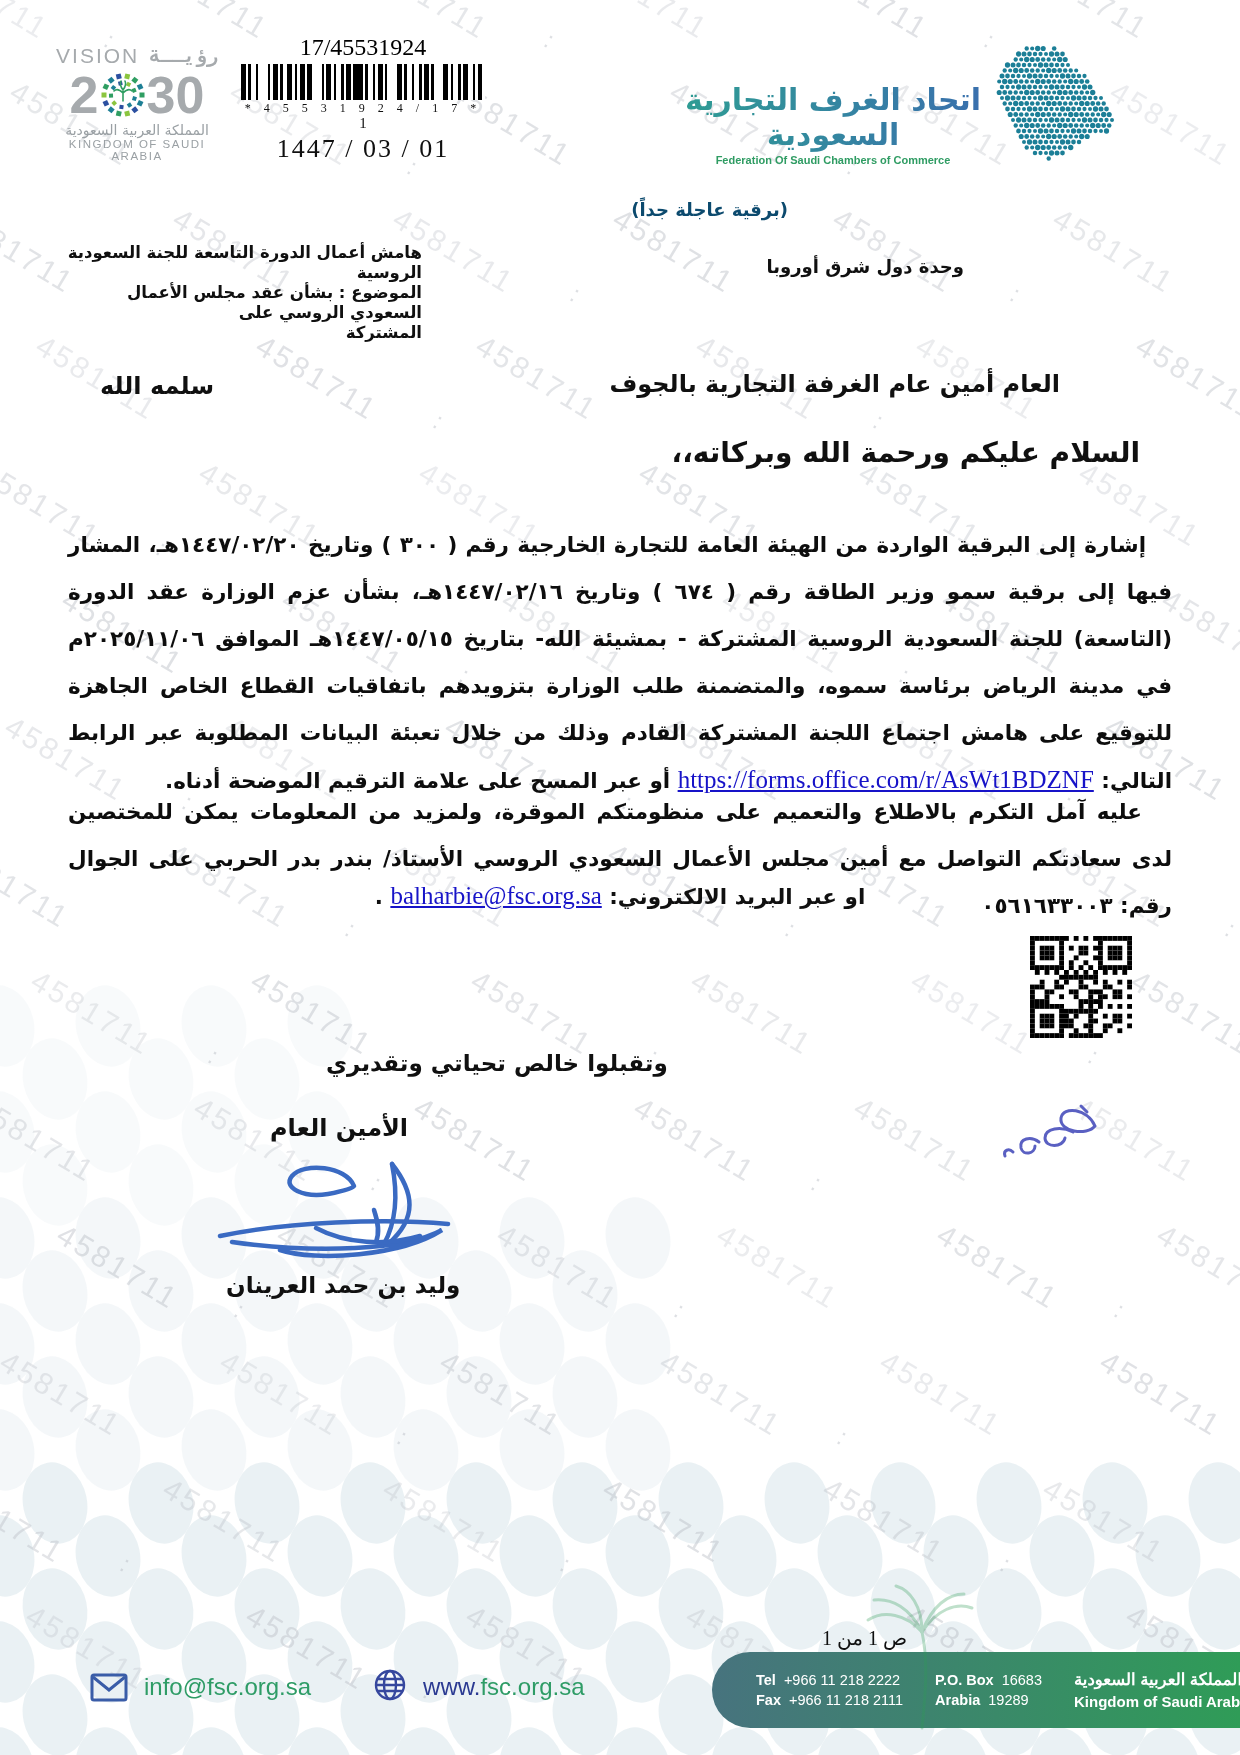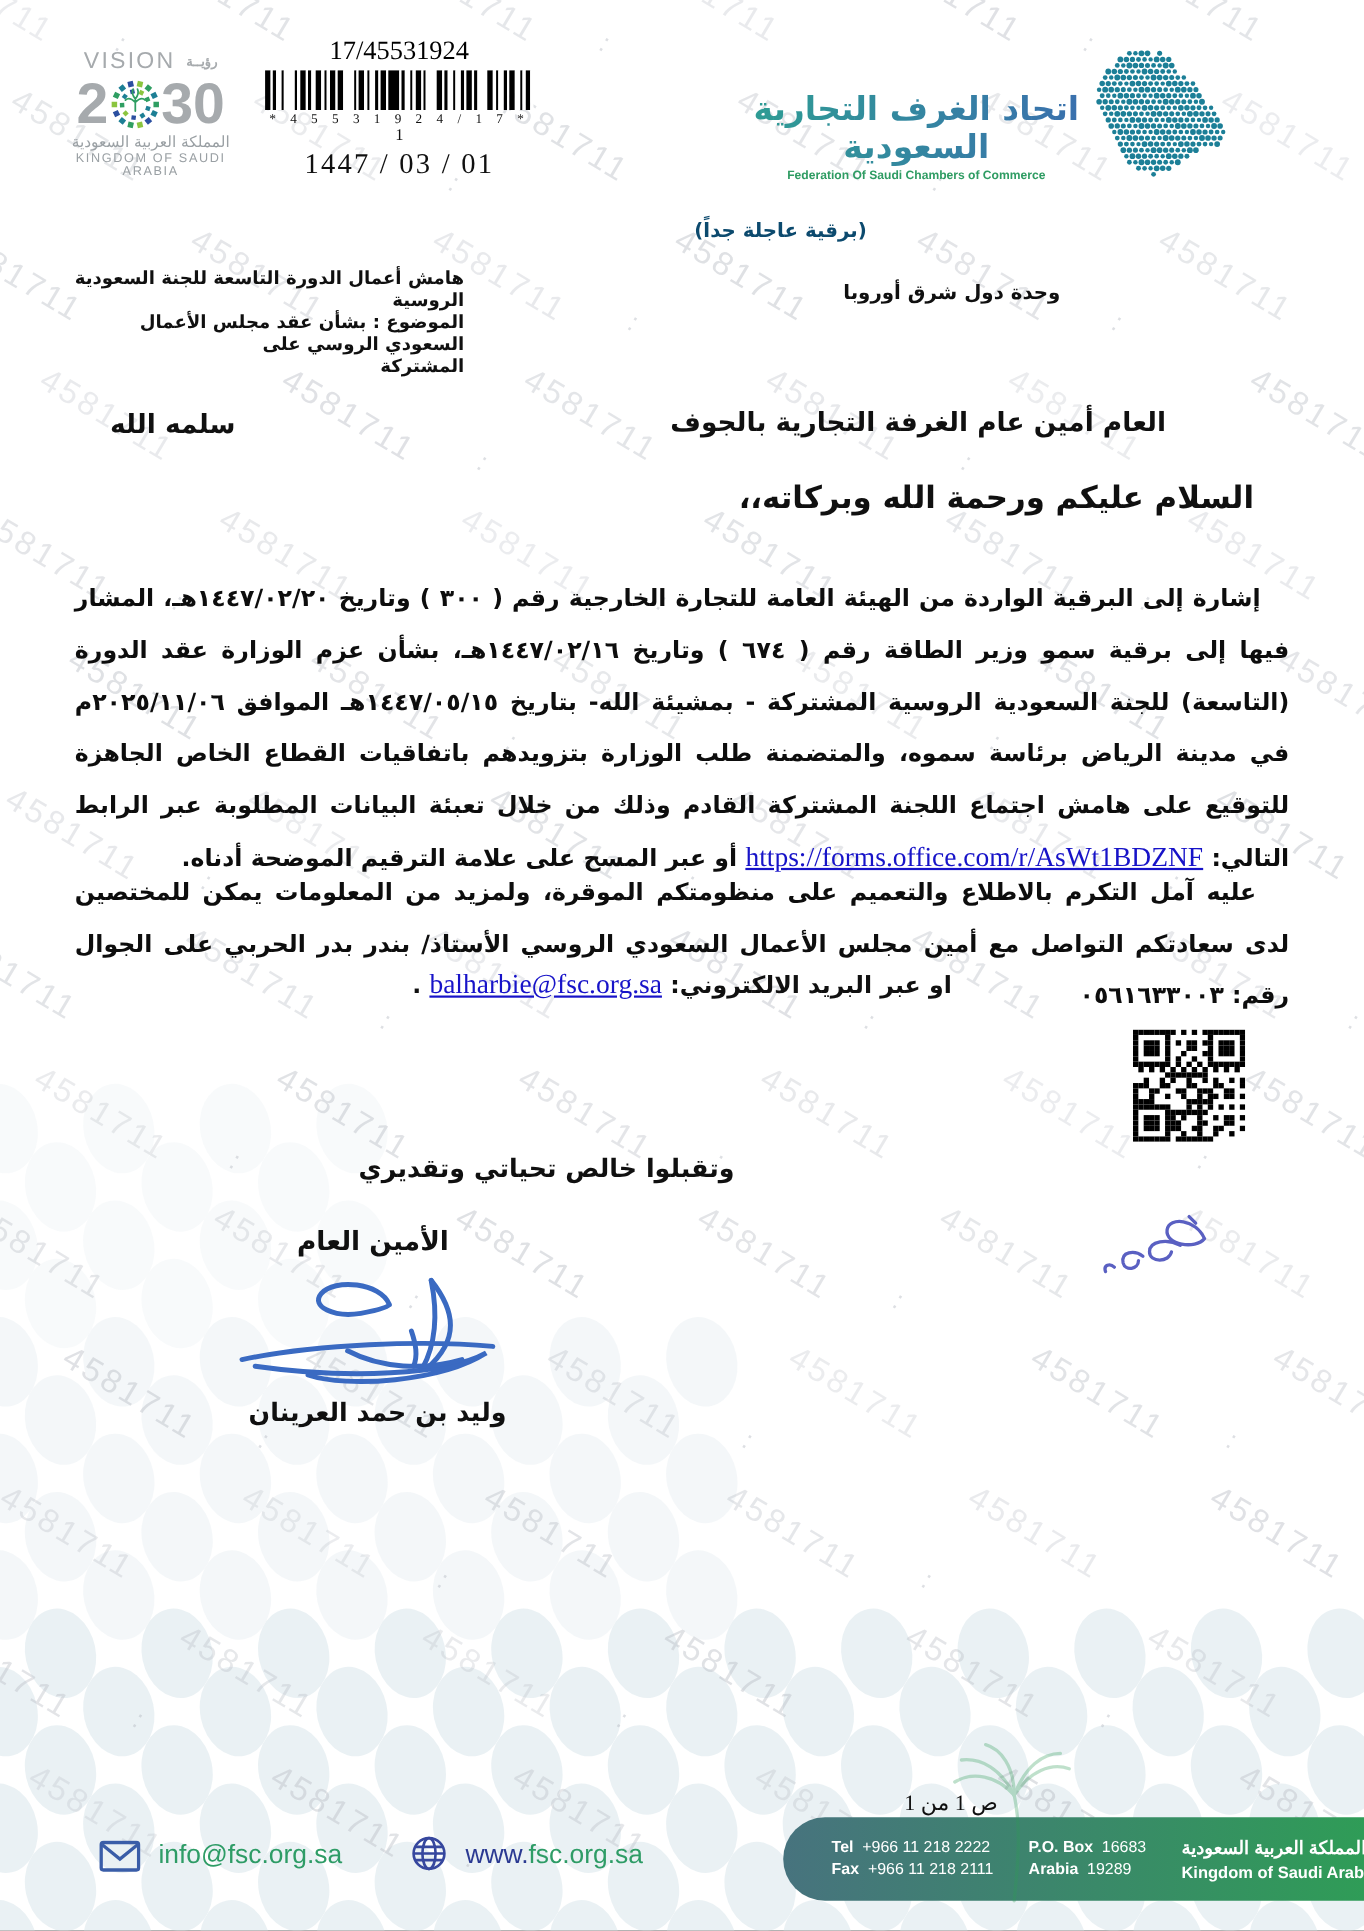--- a/index.html
+++ b/index.html
@@ -15,21 +15,21 @@
   .dot{position:absolute;width:64px;height:82px;border-radius:50%;
        background:#e9f0f3;transform:rotate(-12deg);}
   .wm{position:absolute;transform:rotate(31deg);font-size:30px;color:#b6bac2;
       font-family:"Liberation Sans",sans-serif;letter-spacing:3px;white-space:nowrap;}
   .wm-colon{font-size:24px;letter-spacing:0;}
   .content{position:absolute;inset:0;z-index:2;}
   
   .vision{position:absolute;left:52px;top:44px;width:170px;text-align:center;color:#a6aaad;}
   .vision-row1{display:flex;justify-content:center;align-items:center;gap:10px;
                font-size:21px;letter-spacing:2px;font-family:"Liberation Sans",sans-serif;}
-  .vision-ar{font-size:12px;font-weight:bold;}
+  .vision-ar{font-size:19px;font-weight:bold;font-family:Liberation Mono, monospace;}
   .vision-row2{display:flex;justify-content:center;align-items:center;margin-top:2px;}
   .vision-num{font-size:52px;font-weight:bold;color:#a6aaad;font-family:"Liberation Sans",sans-serif;line-height:50px;}
   .vision-k-ar{font-size:14px;margin-top:2px;color:#9aa0a4;}
   .vision-k-en{font-size:11.5px;letter-spacing:1.5px;color:#9aa0a4;font-family:"Liberation Sans",sans-serif;}
   .docnum-block{position:absolute;left:238px;top:34px;width:250px;text-align:center;}
   .ref-number{font-family:"Liberation Serif",serif;font-size:24px;color:#000;}
   .barcode{display:flex;justify-content:center;align-items:stretch;height:36px;margin-top:3px;}
   .barcode div{height:100%;}
   .barcode-caption{font-family:"Liberation Serif",serif;font-size:12px;letter-spacing:5px;margin-top:1px;}
   .barcode-sub{font-family:"Liberation Serif",serif;font-size:15px;line-height:14px;}

